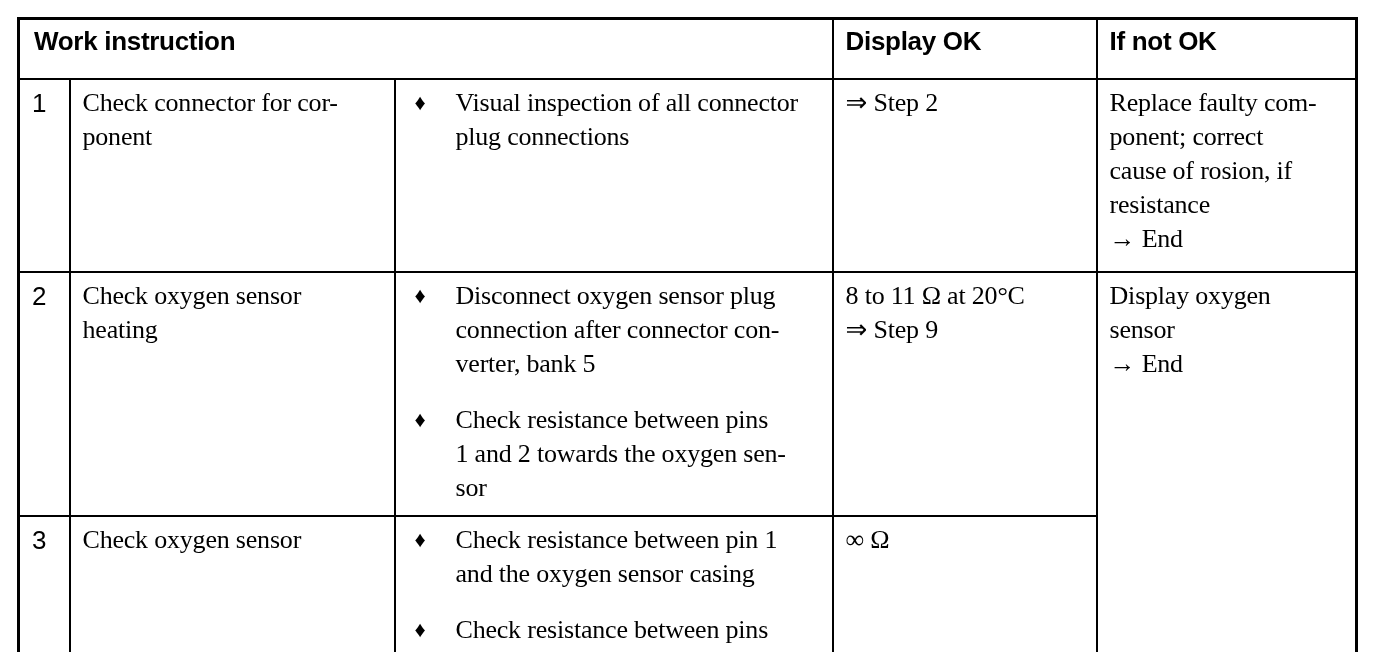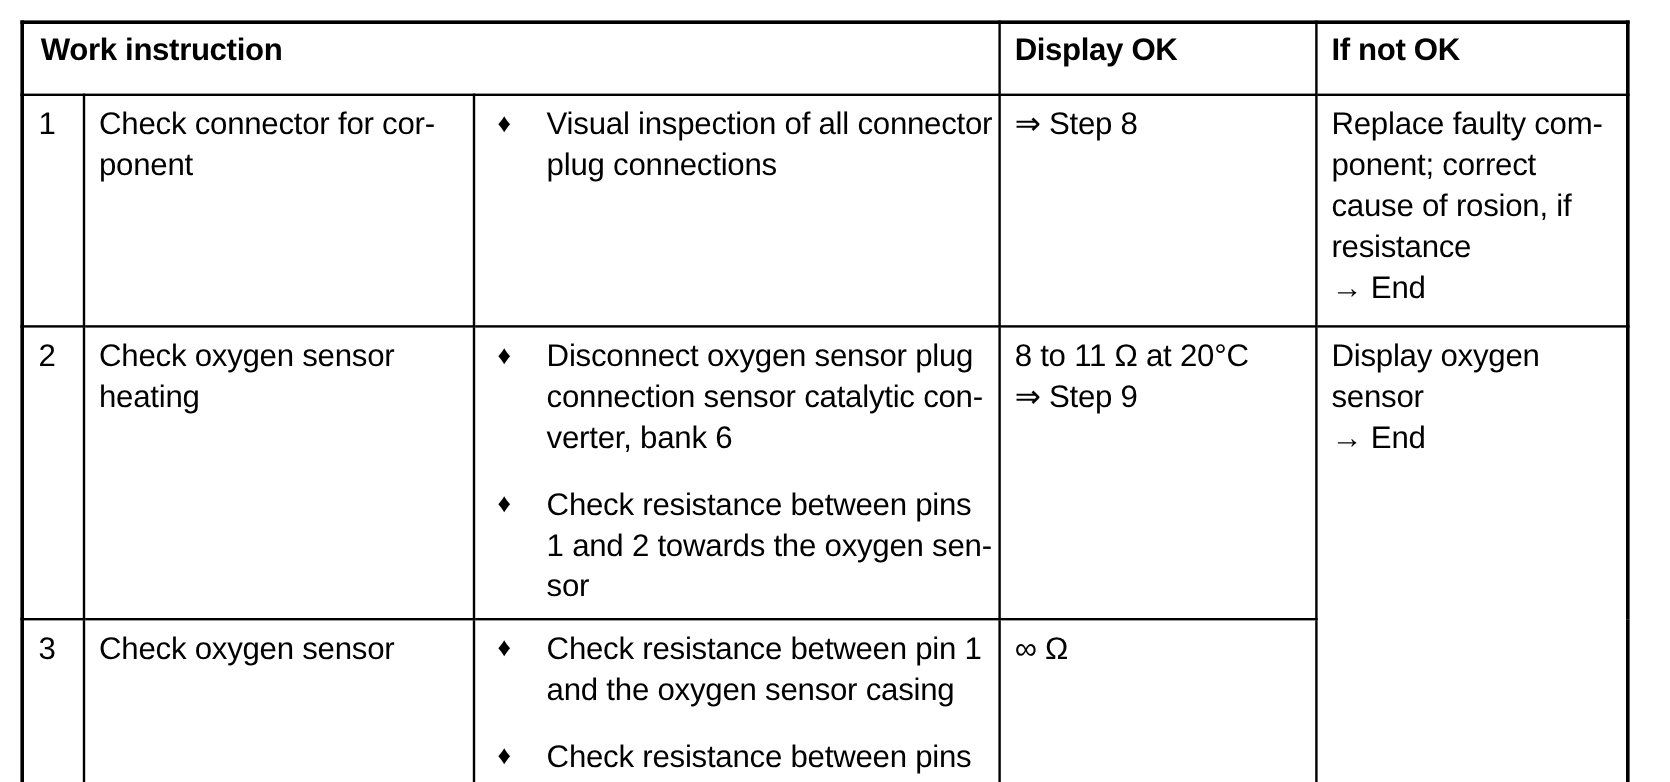--- a/index.html
+++ b/index.html
@@ -96,21 +96,21 @@
   }
   ul.bullets li .bullet-glyph {
     position: absolute;
     left: 7px;
     top: 0;
     font-size: 22px;
     line-height: 34px;
   }
 
   
-  .txt-line { display: block; white-space: pre; }
+  .txt-line { display: block; white-space: pre; font-family: Liberation Serif, serif; }
 
   
   tr.row-1 td { height: 175px; }
   tr.row-2 td { height: 221px; }
   tr.row-3 td { height: 160px; }
 
   .nowrap { white-space: nowrap; }
 </style>
 </head>
 <body>
@@ -148,21 +148,21 @@
           <ul class="bullets">
             <li>
               <span class="bullet-glyph">♦</span>
               <span class="txt-line">Visual inspection of all connector</span>
               <span class="txt-line">plug connections</span>
             </li>
           </ul>
         </td>
 
         <td>
-          <span class="txt-line">⇒ Step 8</span>
+          <span class="txt-line">⇒ Step 2</span>
         </td>
 
         <td>
           <span class="txt-line">Replace faulty com-</span>
           <span class="txt-line">ponent; correct</span>
           <span class="txt-line">cause of rosion, if</span>
           <span class="txt-line">resistance</span>
           <span class="txt-line">→ End</span>
         </td>
       </tr>
@@ -173,22 +173,22 @@
         <td>
           <span class="txt-line">Check oxygen sensor</span>
           <span class="txt-line">heating</span>
         </td>
 
         <td>
           <ul class="bullets">
             <li>
               <span class="bullet-glyph">♦</span>
               <span class="txt-line">Disconnect oxygen sensor plug</span>
-              <span class="txt-line">connection sensor catalytic con-</span>
-              <span class="txt-line">verter, bank 6</span>
+              <span class="txt-line">connection after connector con-</span>
+              <span class="txt-line">verter, bank 5</span>
             </li>
             <li>
               <span class="bullet-glyph">♦</span>
               <span class="txt-line">Check resistance between pins</span>
               <span class="txt-line">1 and 2 towards the oxygen sen-</span>
               <span class="txt-line">sor</span>
             </li>
           </ul>
         </td>
 

